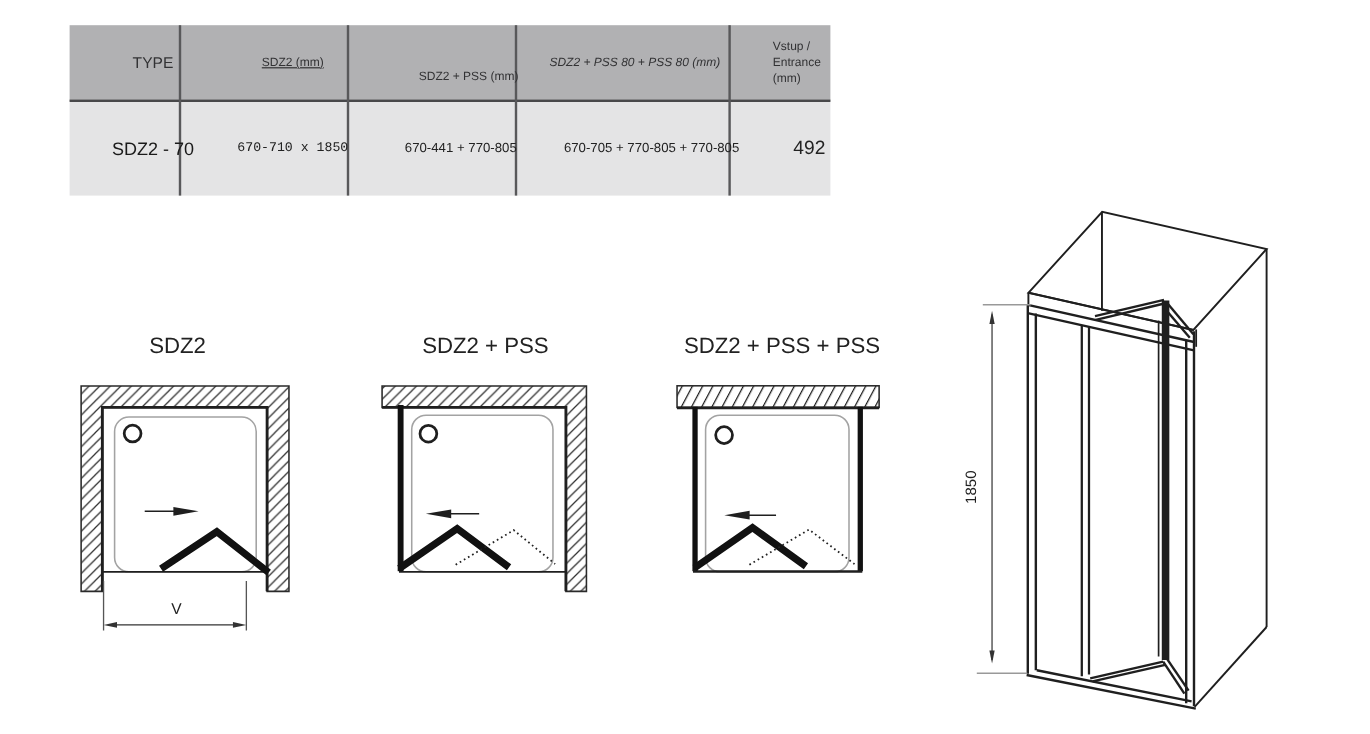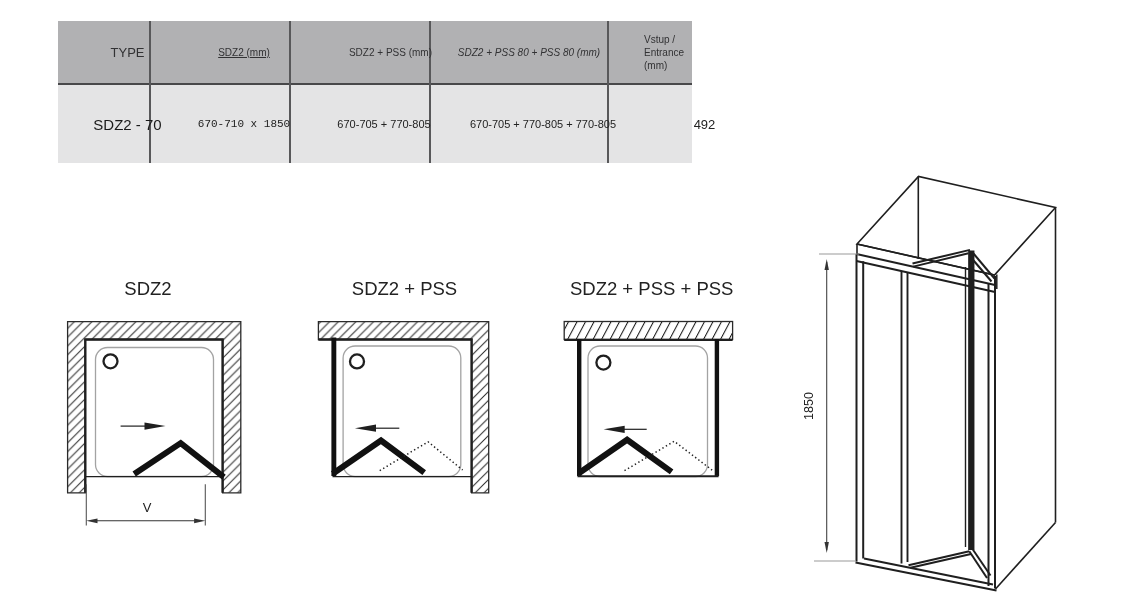--- a/index.html
+++ b/index.html
@@ -23,35 +23,35 @@
   <div class="abs" style="left:231px;top:0;width:2px;height:142px;background:#58585a;"></div>
 
   <div class="abs" style="left:371px;top:0;width:2px;height:142px;background:#58585a;"></div>
 
   <div class="abs" style="left:549px;top:0;width:2px;height:142px;background:#58585a;"></div>
 
   <div class="cell" style="left:0;top:0;width:91px;height:62px;font-size:13px;color:#323234;">TYPE</div>
 
   <div class="cell" style="left:93px;top:0;width:138px;height:62px;font-size:10px;color:#323234;text-decoration:underline;">SDZ2 (mm)</div>
 
-  <div class="cell" style="left:233px;top:0;width:151px;height:62px;font-size:10px;color:#323234;">SDZ2 + PSS (mm)</div>
+  <div class="cell" style="left:233px;top:12px;width:151px;height:62px;font-size:10px;color:#323234;">SDZ2 + PSS (mm)</div>
 
   <div class="cell" style="left:373px;top:0;width:148px;height:62px;font-size:10px;color:#323234;font-style:italic;">SDZ2 + PSS 80 + PSS 80 (mm)</div>
 
   <div class="cell" style="left:562px;top:0;width:65px;height:62px;font-size:10px;color:#323234;line-height:13px;border-radius:24px;">Vstup / Entrance<br>(mm)</div>
 
   <div class="cell" style="left:0;top:64px;width:91px;height:78px;font-size:15px;font-weight:normal;color:#1a1a1a;">SDZ2 - 70</div>
 
   <div class="cell" style="left:93px;top:64px;width:138px;height:78px;font-size:11px;color:#222;font-family:Liberation Mono, monospace;">670-710 x 1850</div>
 
-  <div class="cell" style="left:233px;top:64px;width:138px;height:78px;font-size:11px;color:#222;">670-705 + 770-805</div>
+  <div class="cell" style="left:233px;top:64px;width:138px;height:78px;font-size:11px;color:#222;">670-441 + 770-805</div>
 
   <div class="cell" style="left:373px;top:64px;width:176px;height:78px;font-size:11px;color:#222;">670-705 + 770-805 + 770-805</div>
 
-  <div class="cell" style="left:581px;top:64px;width:83px;height:78px;font-size:13px;color:#222;">492</div>
+  <div class="cell" style="left:551px;top:64px;width:83px;height:78px;font-size:16px;color:#222;">492</div>
 </div>
 
 <svg class="abs" style="left:0;top:0;" width="1142" height="612" viewBox="0 0 1142 612">
 <defs>
 <pattern id="hatch" patternUnits="userSpaceOnUse" width="8.8" height="8.8">
   <path d="M-2.2,11 L11,-2.2 M-4.4,4.4 L4.4,-4.4 M4.4,13.2 L13.2,4.4" stroke="#2e2e2e" stroke-width="1.05" fill="none"></path>
 </pattern>
 <pattern id="hatch2" patternUnits="userSpaceOnUse" width="7.5" height="8" patternTransform="rotate(28)">
   <path d="M0,-1 L0,9" stroke="#1a1a1a" stroke-width="2.1" fill="none"></path>
 </pattern>

